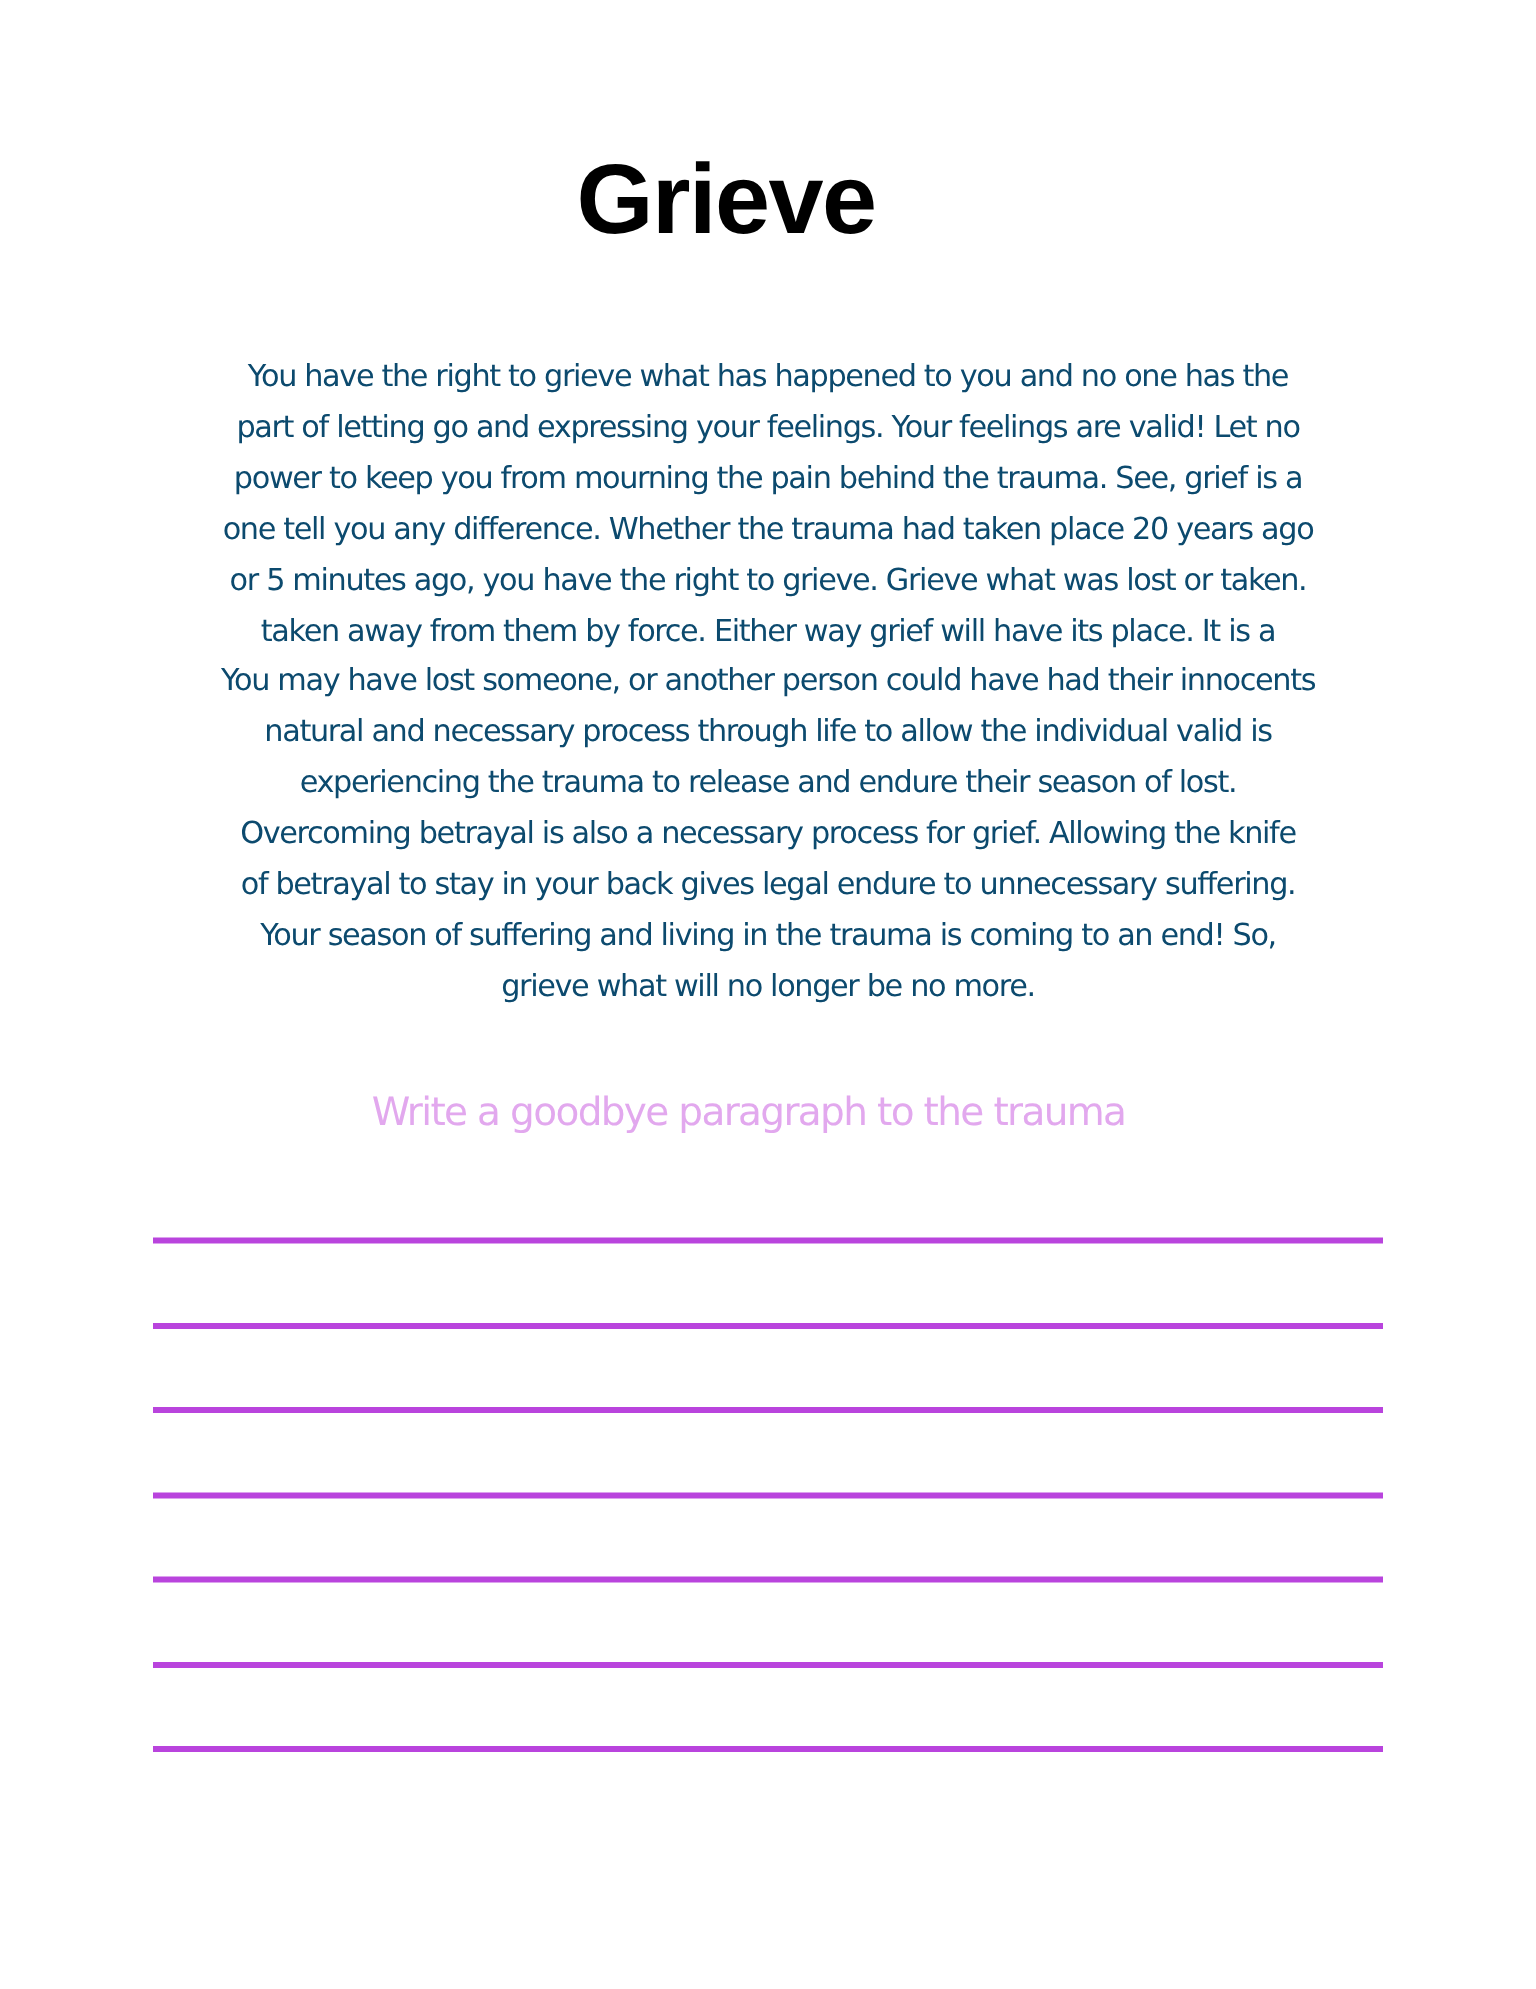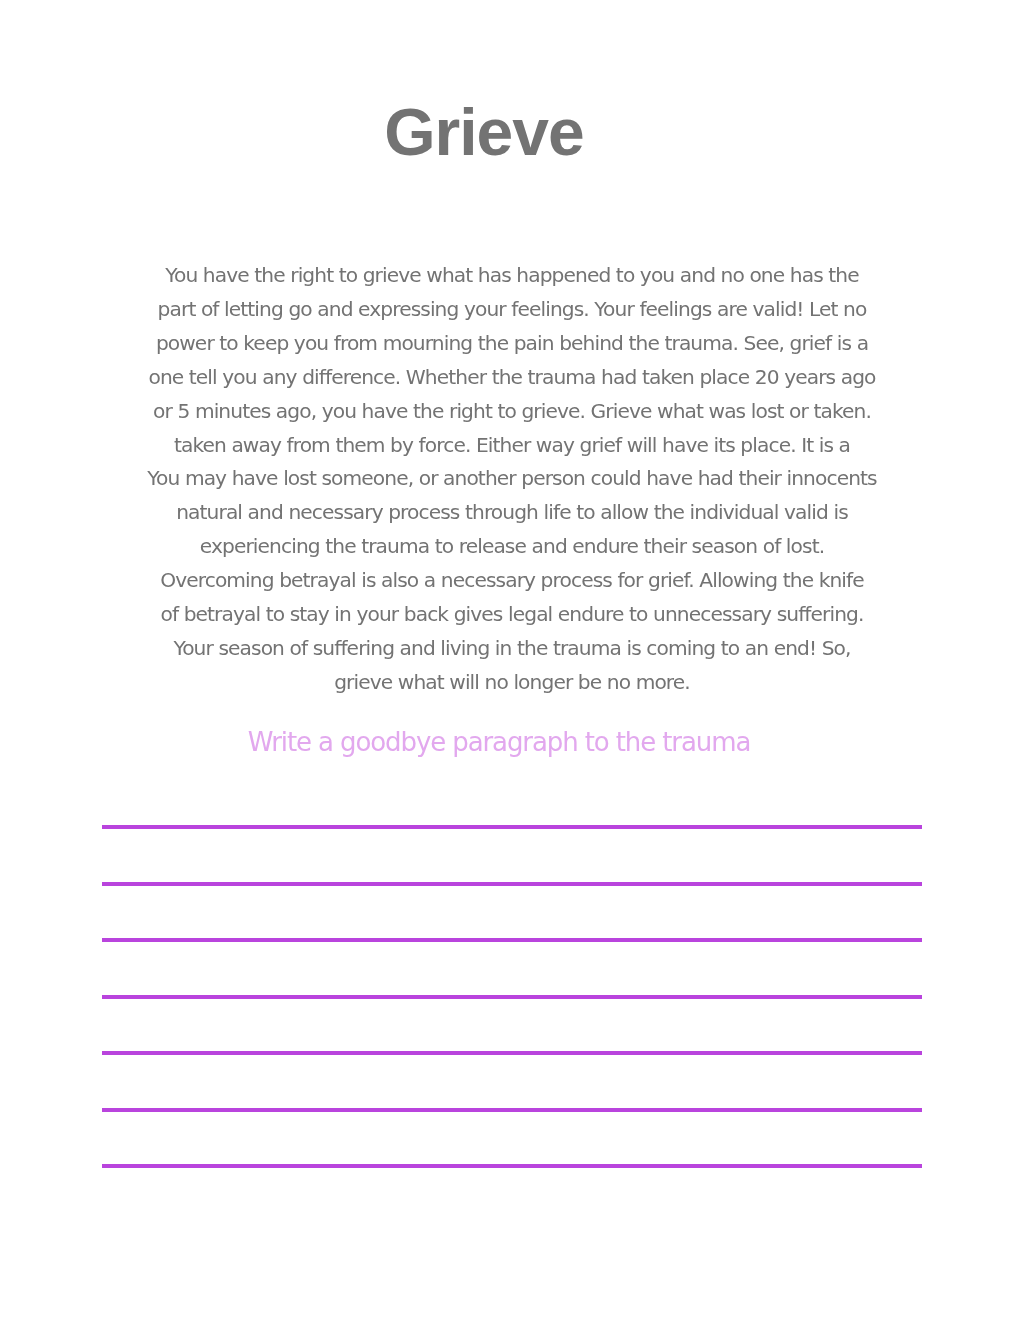--- a/index.html
+++ b/index.html
@@ -77,23 +77,23 @@
       height: 4px;
       border: none;
       cursor: text;
     }
   </style>
 </head>
 <body>
 
 <div class="page">
 
-  <h1 class="title" style="color: #737373;">Grieve</h1>
+  <h1 class="title" style="color: #000000;">Grieve</h1>
 
-  <div class="body-text" style="color: #737373; margin-top: 25px;">
+  <div class="body-text" style="color: #0c4a6e;">
     <span class="line">You have the right to grieve what has happened to you and no one has the</span>
     <span class="line">part of letting go and expressing your feelings. Your feelings are valid! Let no</span>
     <span class="line">power to keep you from mourning the pain behind the trauma. See, grief is a</span>
     <span class="line">one tell you any difference. Whether the trauma had taken place 20 years ago</span>
     <span class="line">or 5 minutes ago, you have the right to grieve. Grieve what was lost or taken.</span>
     <span class="line">taken away from them by force. Either way grief will have its place. It is a</span>
     <span class="line">You may have lost someone, or another person could have had their innocents</span>
     <span class="line">natural and necessary process through life to allow the individual valid is</span>
     <span class="line">experiencing the trauma to release and endure their season of lost.</span>
     <span class="line">Overcoming betrayal is also a necessary process for grief. Allowing the knife</span>

